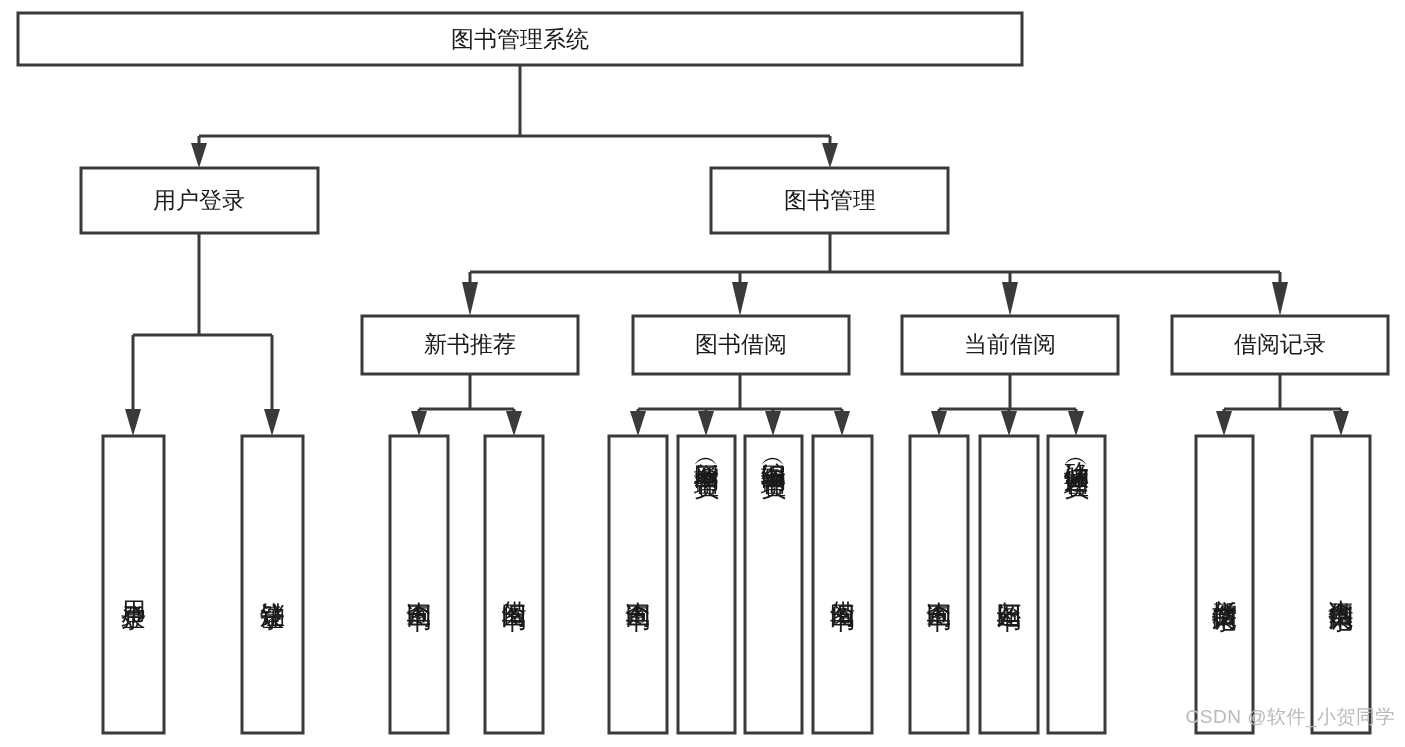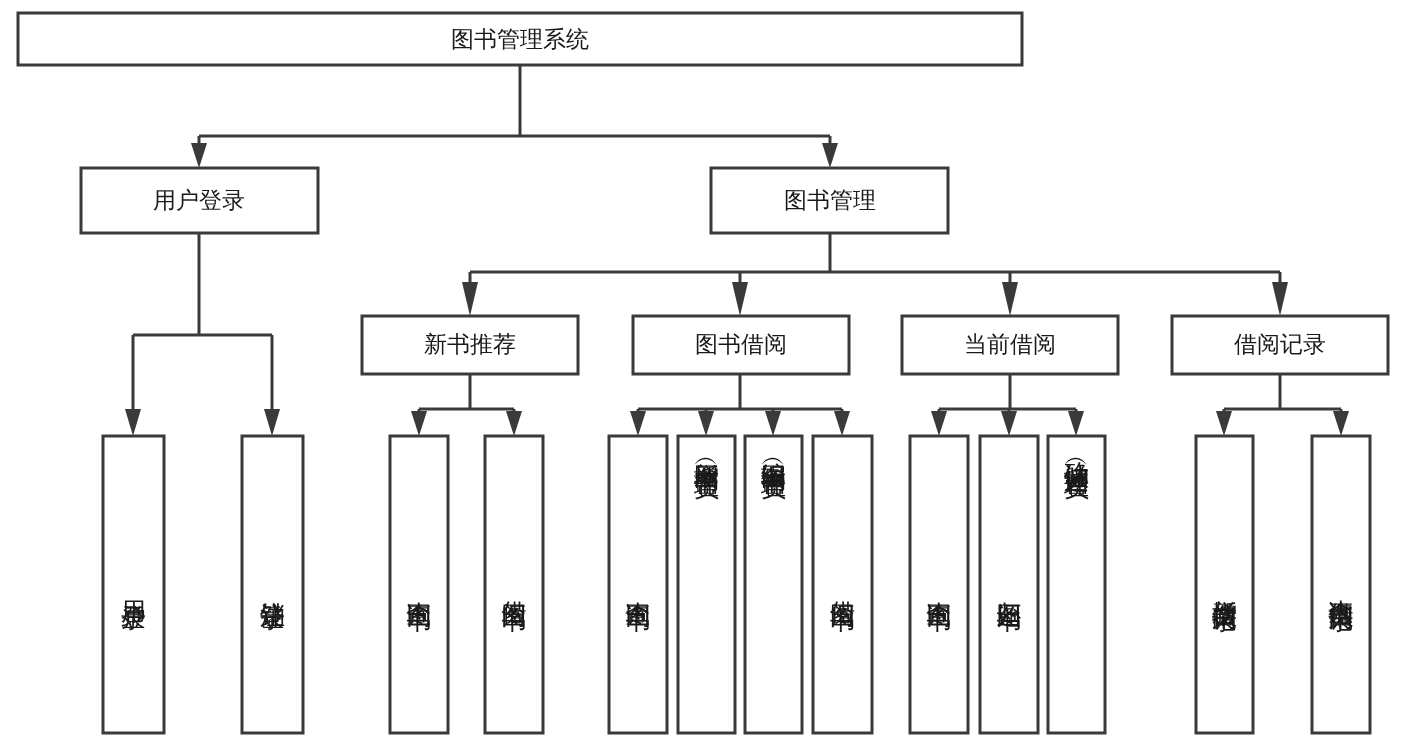--- a/index.html
+++ b/index.html
@@ -205,13 +205,14 @@
   <div class="node-label-v" style="left:609px; top:436px; width:58px; height:297px;">查询图书</div>
   <div class="node-label-v" style="left:678px; top:436px; width:57px; height:297px; justify-content:flex-start; padding-top:6px; box-sizing:border-box;">新增图书（管理员）</div>
   <div class="node-label-v" style="left:745px; top:436px; width:57px; height:297px; justify-content:flex-start; padding-top:6px; box-sizing:border-box;">编辑图书（管理员）</div>
   <div class="node-label-v" style="left:813px; top:436px; width:59px; height:297px;">借阅图书</div>
   <div class="node-label-v" style="left:910px; top:436px; width:58px; height:297px;">查询图书</div>
   <div class="node-label-v" style="left:980px; top:436px; width:58px; height:297px;">归还图书</div>
   <div class="node-label-v" style="left:1048px; top:436px; width:57px; height:297px; justify-content:flex-start; padding-top:6px; box-sizing:border-box;">确认归还（管理员）</div>
   <div class="node-label-v" style="left:1196px; top:436px; width:57px; height:297px;">新增借阅记录</div>
   <div class="node-label-v" style="left:1312px; top:436px; width:58px; height:297px;">查询借阅记录</div>
 
+  <div class="watermark">CSDN @软件_小贺同学</div>
 </div>
 
 </body></html>

